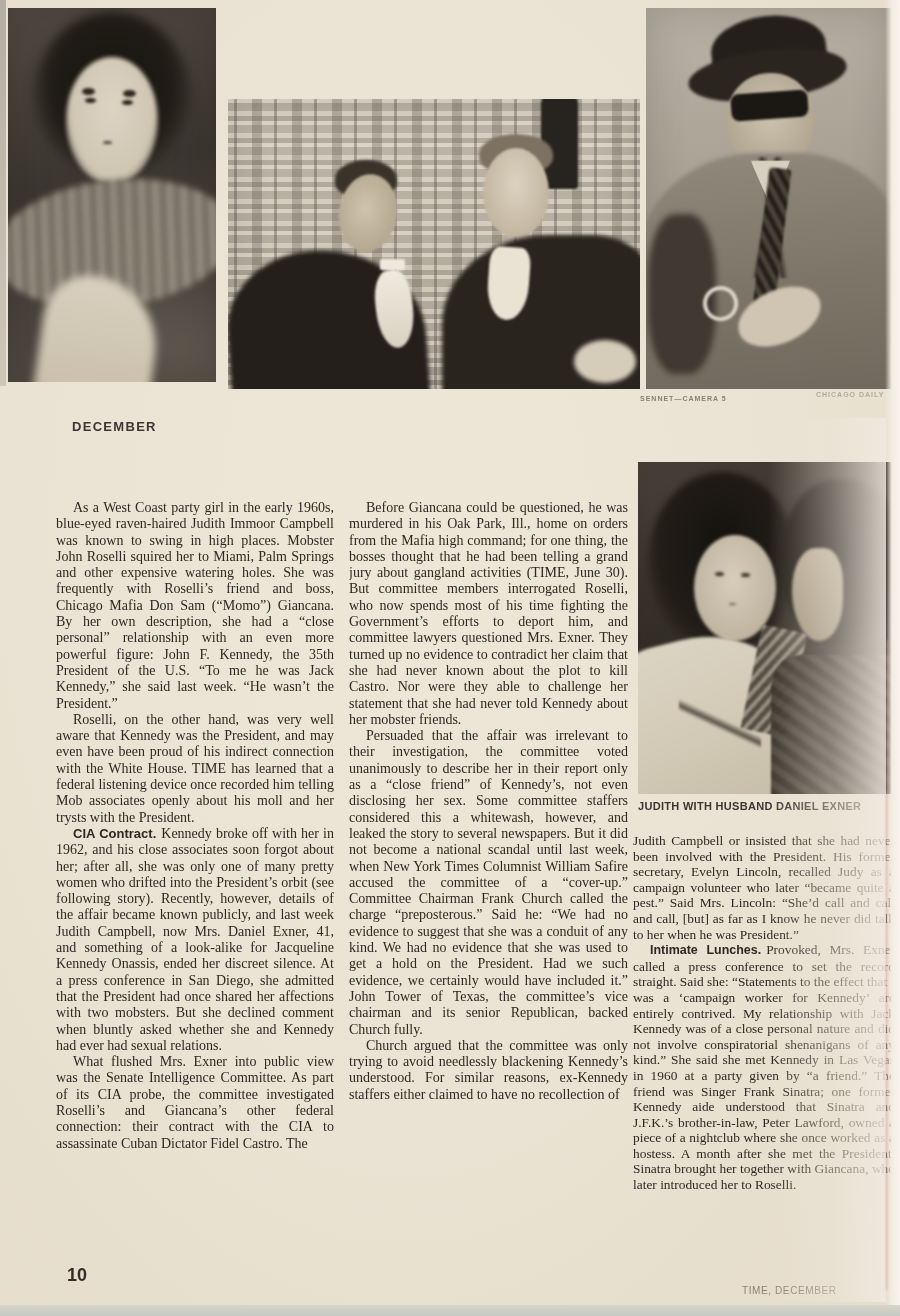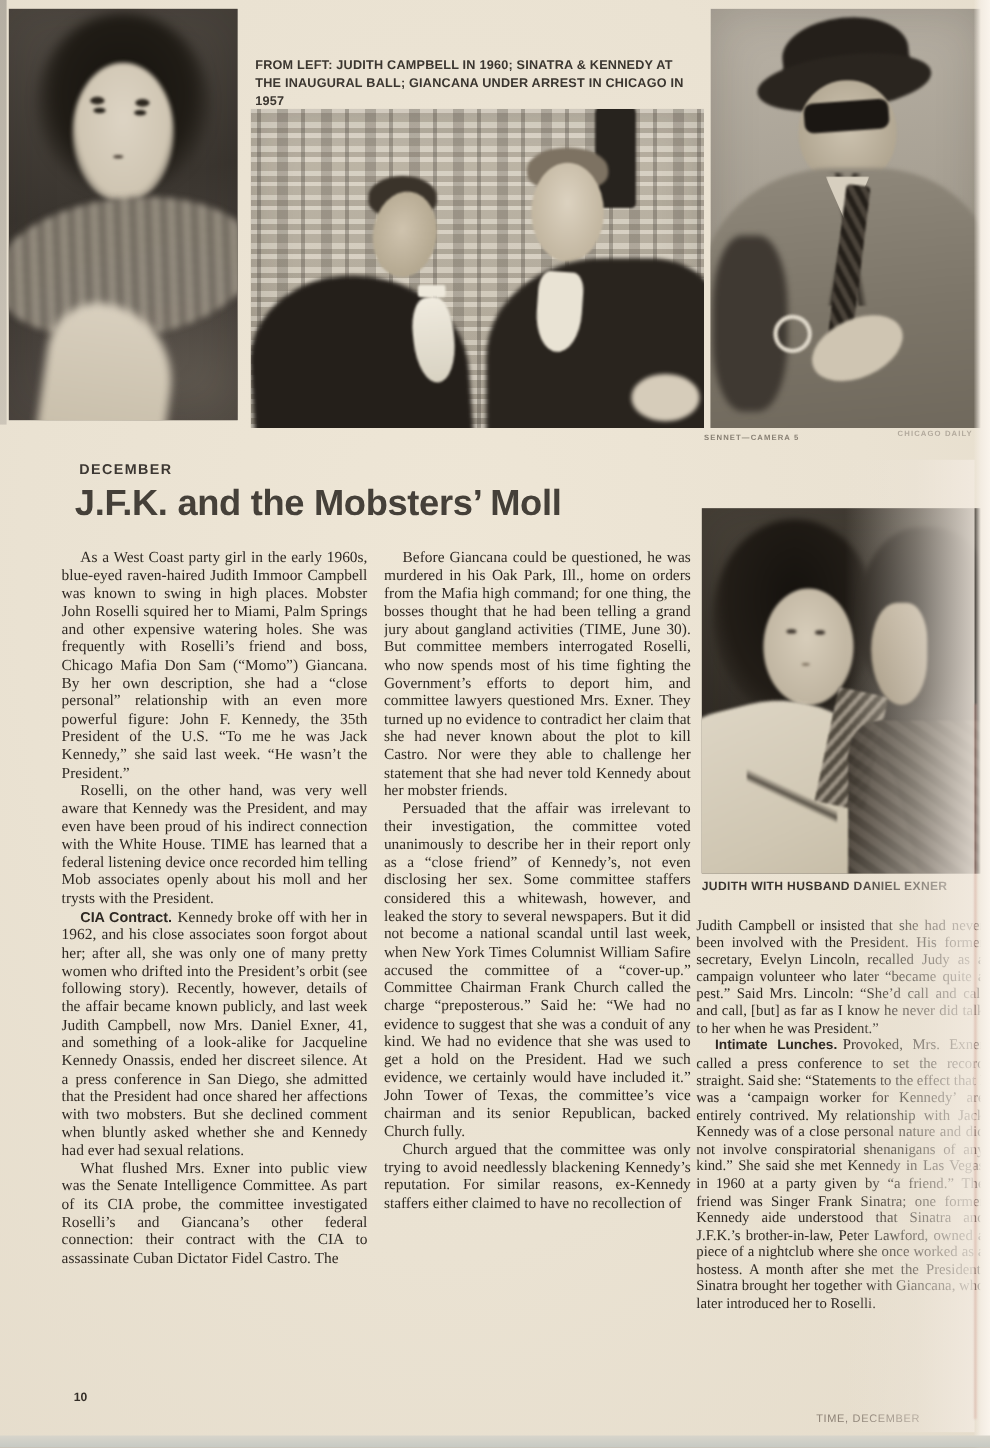--- a/index.html
+++ b/index.html
@@ -98,21 +98,21 @@
     font-size:14px;line-height:16.3px;color:#2e2822;}
   .col p{margin:0;}
   .col p.indent{text-indent:17px;}
   #col1{left:56px;width:278px;height:764px;}
   #col2{left:349px;width:279px;height:764px;}
   #col3{left:633px;top:833px;width:262px;height:430px;font-size:13.4px;line-height:15.6px;}
   .runin{font-family:"Liberation Sans",sans-serif;font-weight:bold;font-size:.93em;margin-right:5px;}
   .caption4{position:absolute;left:638px;top:800px;width:258px;
     font-family:"Liberation Sans",sans-serif;font-weight:bold;font-size:11px;letter-spacing:.3px;color:#3b3630;}
   .page-number{position:absolute;left:67px;top:1265px;font-family:"Liberation Sans",sans-serif;
-    font-weight:bold;font-size:11px;color:#332d27;}
+    font-weight:bold;font-size:18px;color:#332d27;}
   .folio{position:absolute;left:742px;top:1285px;font-family:"Liberation Sans",sans-serif;
     font-size:10px;letter-spacing:.6px;color:#6b5f55;opacity:.75;}
   
   .scan-left{position:absolute;left:0;top:0;width:6px;height:386px;opacity:.55;
     background:linear-gradient(#8a857d,#b5afa5);}
   .curl-fade{position:absolute;left:768px;top:418px;width:118px;height:884px;pointer-events:none;
     background:linear-gradient(90deg, rgba(236,228,216,0) 0%, rgba(236,228,216,.45) 55%, rgba(242,234,224,.85) 100%);}
   .right-edge{position:absolute;right:0;top:0;width:15px;height:100%;pointer-events:none;
     background:linear-gradient(90deg, rgba(244,237,228,0) 0%, #f3ece2 45%, #faf4ec 100%);}
   .right-line{position:absolute;right:12px;top:640px;width:2px;height:650px;background:rgba(201,130,120,.5);filter:blur(1px);}
@@ -127,21 +127,20 @@
   <div class="scan-left"></div>
 
   <div class="photo" id="photo1">
     <div class="p1-hair"></div>
     <div class="p1-face"></div>
     <div class="p1-features"></div>
     <div class="p1-fur"></div>
     <div class="p1-coat"></div>
   </div>
 
-  <div class="caption-top">FROM LEFT: JUDITH CAMPBELL IN 1960; SINATRA &amp; KENNEDY AT THE INAUGURAL BALL; GIANCANA UNDER ARREST IN CHICAGO IN 1957</div>
 
   <div class="photo" id="photo2">
     <div class="p2-curtain"></div>
     <div class="p2-bottle"></div>
     <div class="p2-sinatra-tux"></div>
     <div class="p2-sinatra-hair"></div>
     <div class="p2-sinatra-face"></div>
     <div class="p2-sinatra-bowtie"></div>
     <div class="p2-sinatra-shirt"></div>
     <div class="p2-kennedy-hair"></div>
@@ -162,33 +161,32 @@
     <div class="p3-tie"></div>
     <div class="p3-dark"></div>
     <div class="p3-hand"></div>
     <div class="p3-cuff"></div>
   </div>
 
   <div class="credit" id="credit-left">SENNET—CAMERA 5</div>
   <div class="credit" id="credit-right">CHICAGO DAILY</div>
 
   <div class="kicker">DECEMBER</div>
-  <h1 class="headline">J.F.K. and the Mobsters’ Moll</h1>
 
   <div class="col" id="col1">
     <p class="indent">As a West Coast party girl in the early 1960s, blue-eyed raven-haired Judith Immoor Campbell was known to swing in high places. Mobster John Roselli squired her to Miami, Palm Springs and other expensive watering holes. She was frequently with Roselli’s friend and boss, Chicago Mafia Don Sam (“Momo”) Giancana. By her own description, she had a “close personal” relationship with an even more powerful figure: John F. Kennedy, the 35th President of the U.S. “To me he was Jack Kennedy,” she said last week. “He wasn’t the President.”</p>
     <p class="indent">Roselli, on the other hand, was very well aware that Kennedy was the President, and may even have been proud of his indirect connection with the White House. TIME has learned that a federal listening device once recorded him telling Mob associates openly about his moll and her trysts with the President.</p>
     <p class="indent"><span class="runin">CIA Contract.</span><span>Kennedy broke off with her in 1962, and his close associates soon forgot about her; after all, she was only one of many pretty women who drifted into the President’s orbit (see following story). Recently, however, details of the affair became known publicly, and last week Judith Campbell, now Mrs. Daniel Exner, 41, and something of a look-alike for Jacqueline Kennedy Onassis, ended her discreet silence. At a press conference in San Diego, she admitted that the President had once shared her affections with two mobsters. But she declined comment when bluntly asked whether she and Kennedy had ever had sexual relations.</span></p>
     <p class="indent">What flushed Mrs. Exner into public view was the Senate Intelligence Committee. As part of its CIA probe, the committee investigated Roselli’s and Giancana’s other federal connection: their contract with the CIA to assassinate Cuban Dictator Fidel Castro. The</p>
   </div>
 
   <div class="col" id="col2">
     <p class="indent">Before Giancana could be questioned, he was murdered in his Oak Park, Ill., home on orders from the Mafia high command; for one thing, the bosses thought that he had been telling a grand jury about gangland activities (TIME, June 30). But committee members interrogated Roselli, who now spends most of his time fighting the Government’s efforts to deport him, and committee lawyers questioned Mrs. Exner. They turned up no evidence to contradict her claim that she had never known about the plot to kill Castro. Nor were they able to challenge her statement that she had never told Kennedy about her mobster friends.</p>
     <p class="indent">Persuaded that the affair was irrelevant to their investigation, the committee voted unanimously to describe her in their report only as a “close friend” of Kennedy’s, not even disclosing her sex. Some committee staffers considered this a whitewash, however, and leaked the story to several newspapers. But it did not become a national scandal until last week, when New York Times Columnist William Safire accused the committee of a “cover-up.” Committee Chairman Frank Church called the charge “preposterous.” Said he: “We had no evidence to suggest that she was a conduit of any kind. We had no evidence that she was used to get a hold on the President. Had we such evidence, we certainly would have included it.” John Tower of Texas, the committee’s vice chairman and its senior Republican, backed Church fully.</p>
-    <p class="indent">Church argued that the committee was only trying to avoid needlessly blackening Kennedy’s reputation. For similar reasons, ex-Kennedy staffers either claimed to have no recollection of</p>
+    <p class="indent">Church argued that the committee was only trying to avoid needlessly blackening Kennedy’s understood. For similar reasons, ex-Kennedy staffers either claimed to have no recollection of</p>
   </div>
 
   <div class="photo" id="photo4">
     <div class="p4-w-hair"></div>
     <div class="p4-w-face"></div>
     <div class="p4-w-features"></div>
     <div class="p4-w-coat"></div>
     <div class="p4-coat-lapel"></div>
     <div class="p4-scarf"></div>
     <div class="p4-m-hair"></div>

